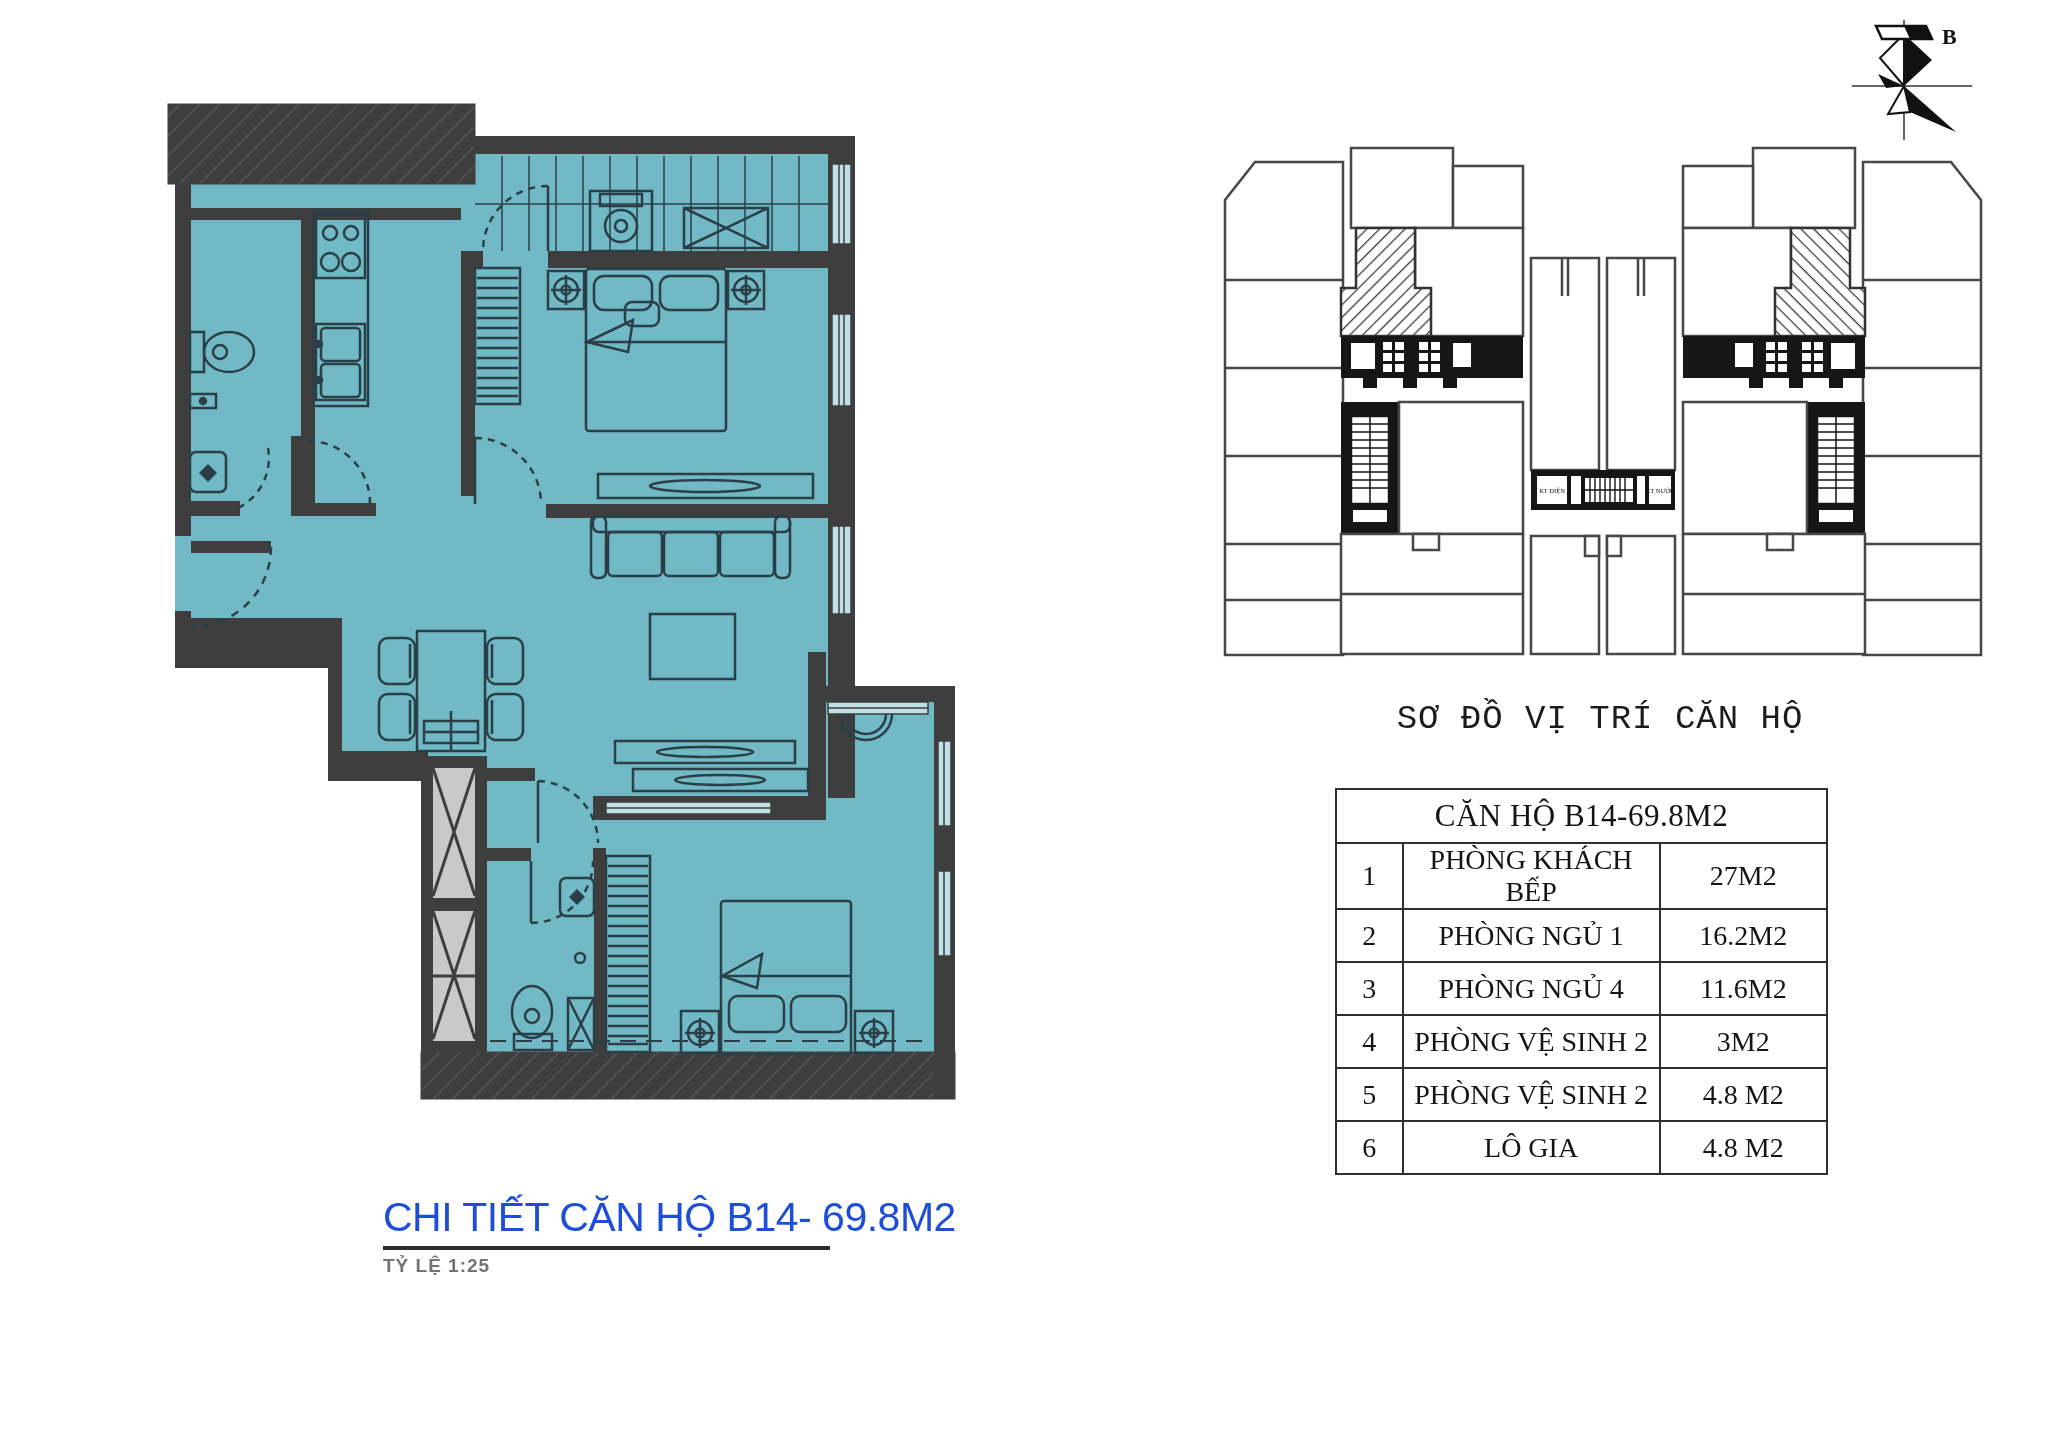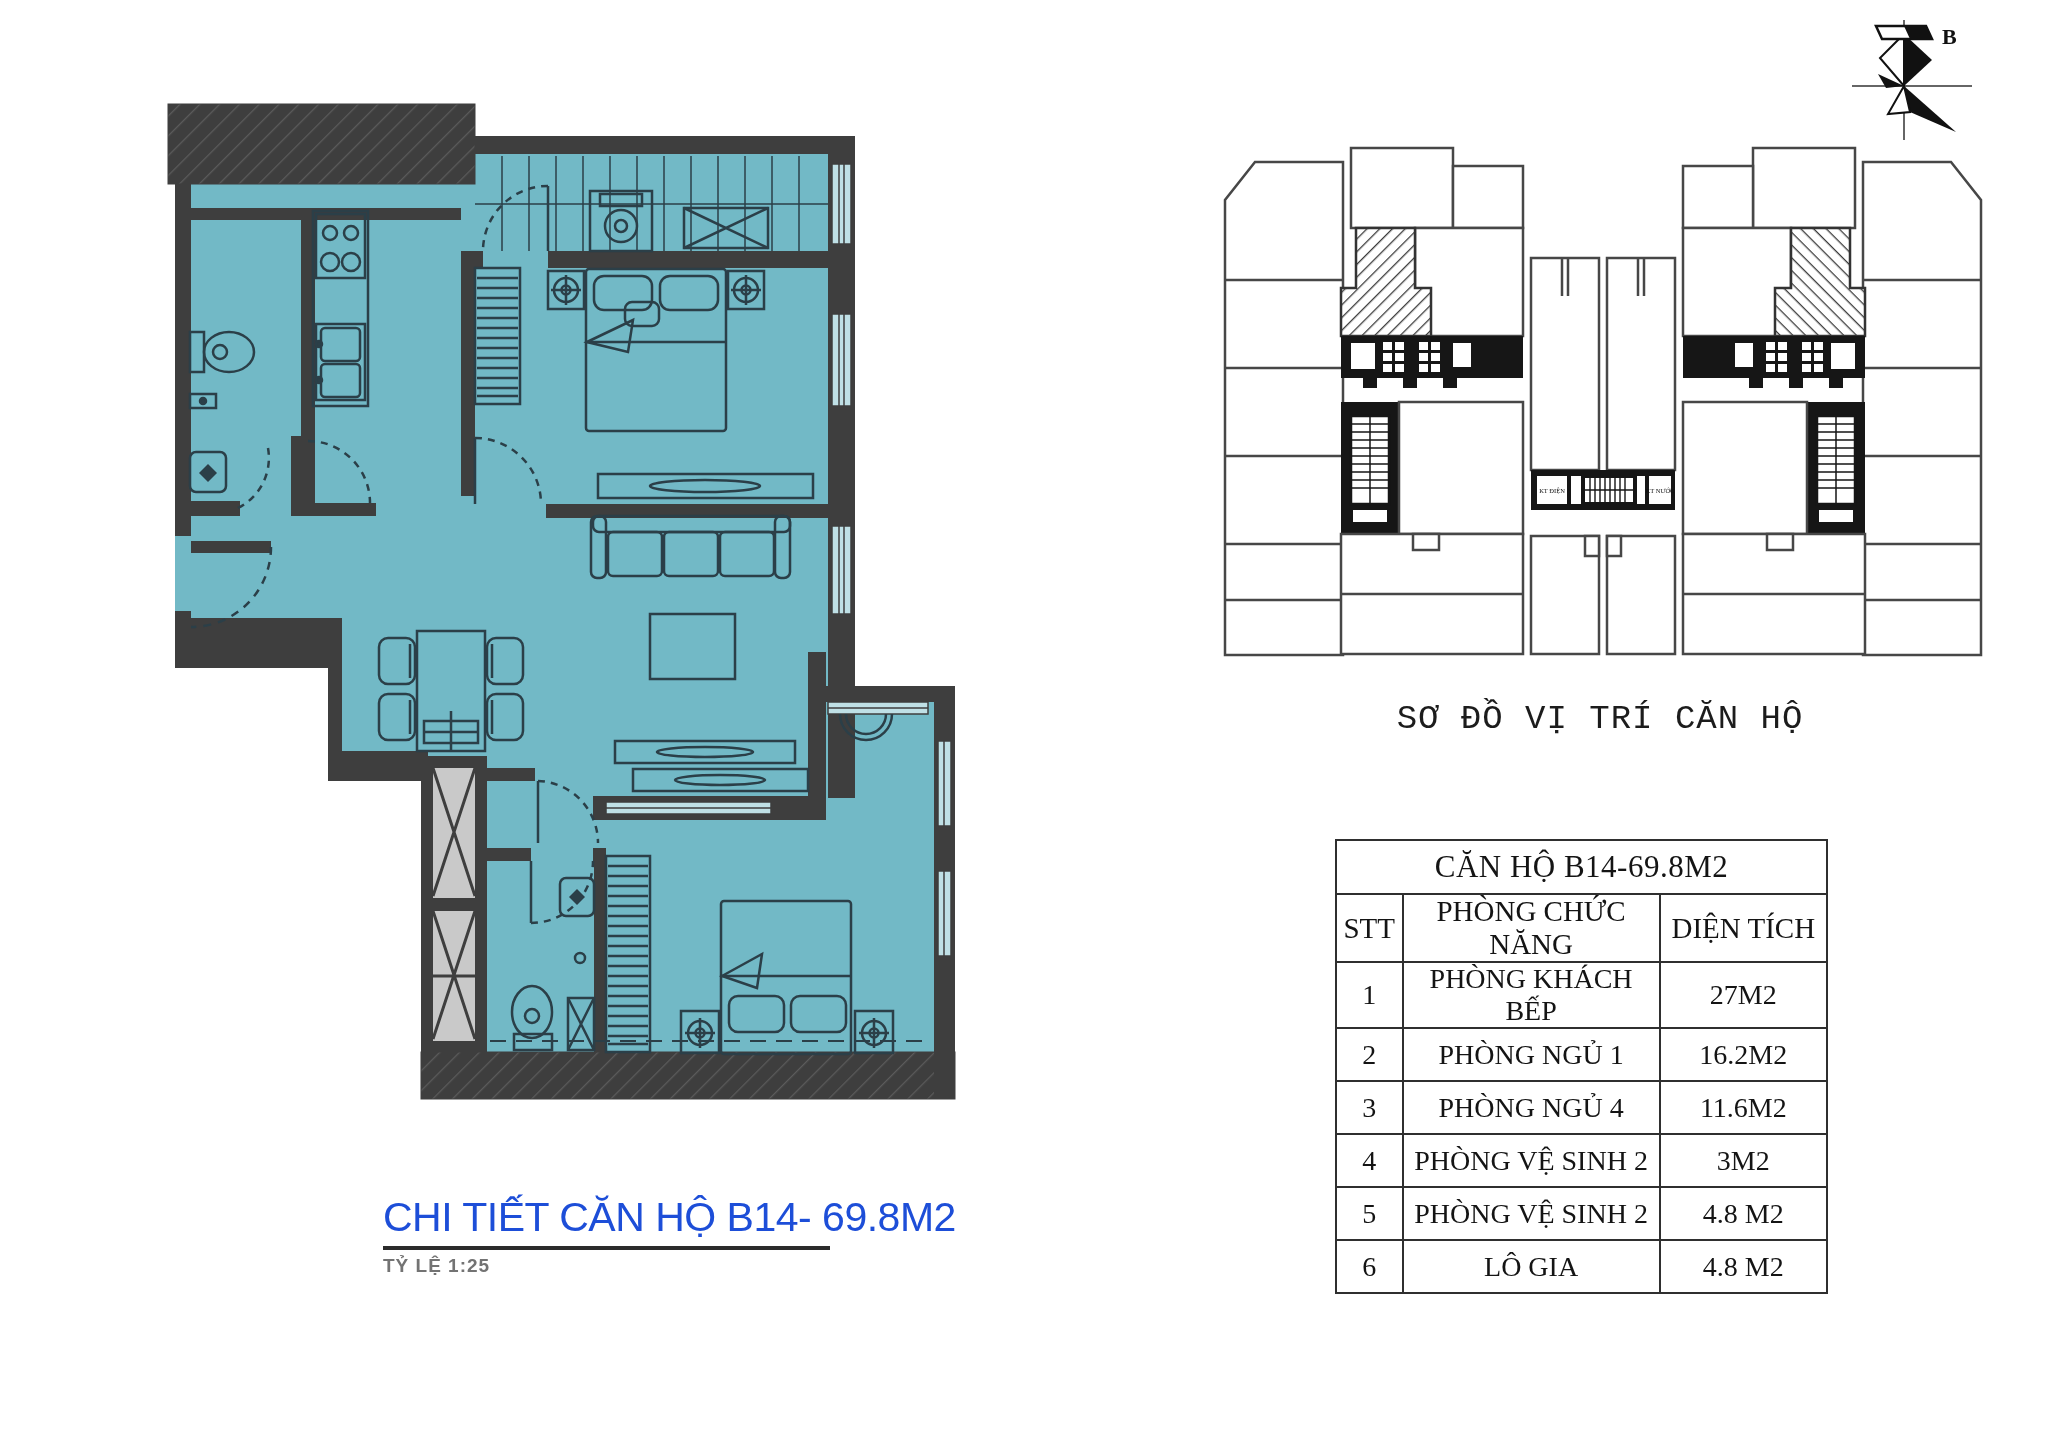--- a/index.html
+++ b/index.html
@@ -24,21 +24,21 @@
   }
 
   
   .site-caption{
     left:1377px;top:700px;width:446px;text-align:center;
     font-family:Liberation Mono, monospace;
     font-size:34px;color:#1c1c1c;letter-spacing:1px;white-space:nowrap;
   }
 
   
-  .area-table-wrap{left:1335px;top:839px;width:493px;}
+  .area-table-wrap{left:1335px;top:788px;width:493px;}
   table.area{
     border-collapse:collapse;width:100%;
     font-family:"Liberation Serif","DejaVu Serif",serif;color:#141414;
     background:#ffffff;
   }
   table.area td,table.area th{
     border:2px solid #2f2f2f;text-align:center;vertical-align:middle;
     padding:0 6px;
   }
   .t-title{font-size:31px;height:52px;font-weight:400;letter-spacing:0.5px;}
@@ -361,25 +361,20 @@
   <table class="area">
     <colgroup>
         <col class="col-stt">
         <col class="col-room">
         <col class="col-area">
       </colgroup>
     <thead>
       <tr>
         <td colspan="3" class="t-title">CĂN HỘ B14-69.8M2</td>
       </tr>
-      <tr class="t-head">
-        <th>STT</th>
-        <th>PHÒNG CHỨC NĂNG</th>
-        <th>DIỆN TÍCH</th>
-      </tr>
     </thead>
     <tbody>
         <tr class="t-row">
           <td>1</td>
           <td>PHÒNG KHÁCH BẾP</td>
           <td>27M2</td>
         </tr>
         <tr class="t-row">
           <td>2</td>
           <td>PHÒNG NGỦ 1</td>

